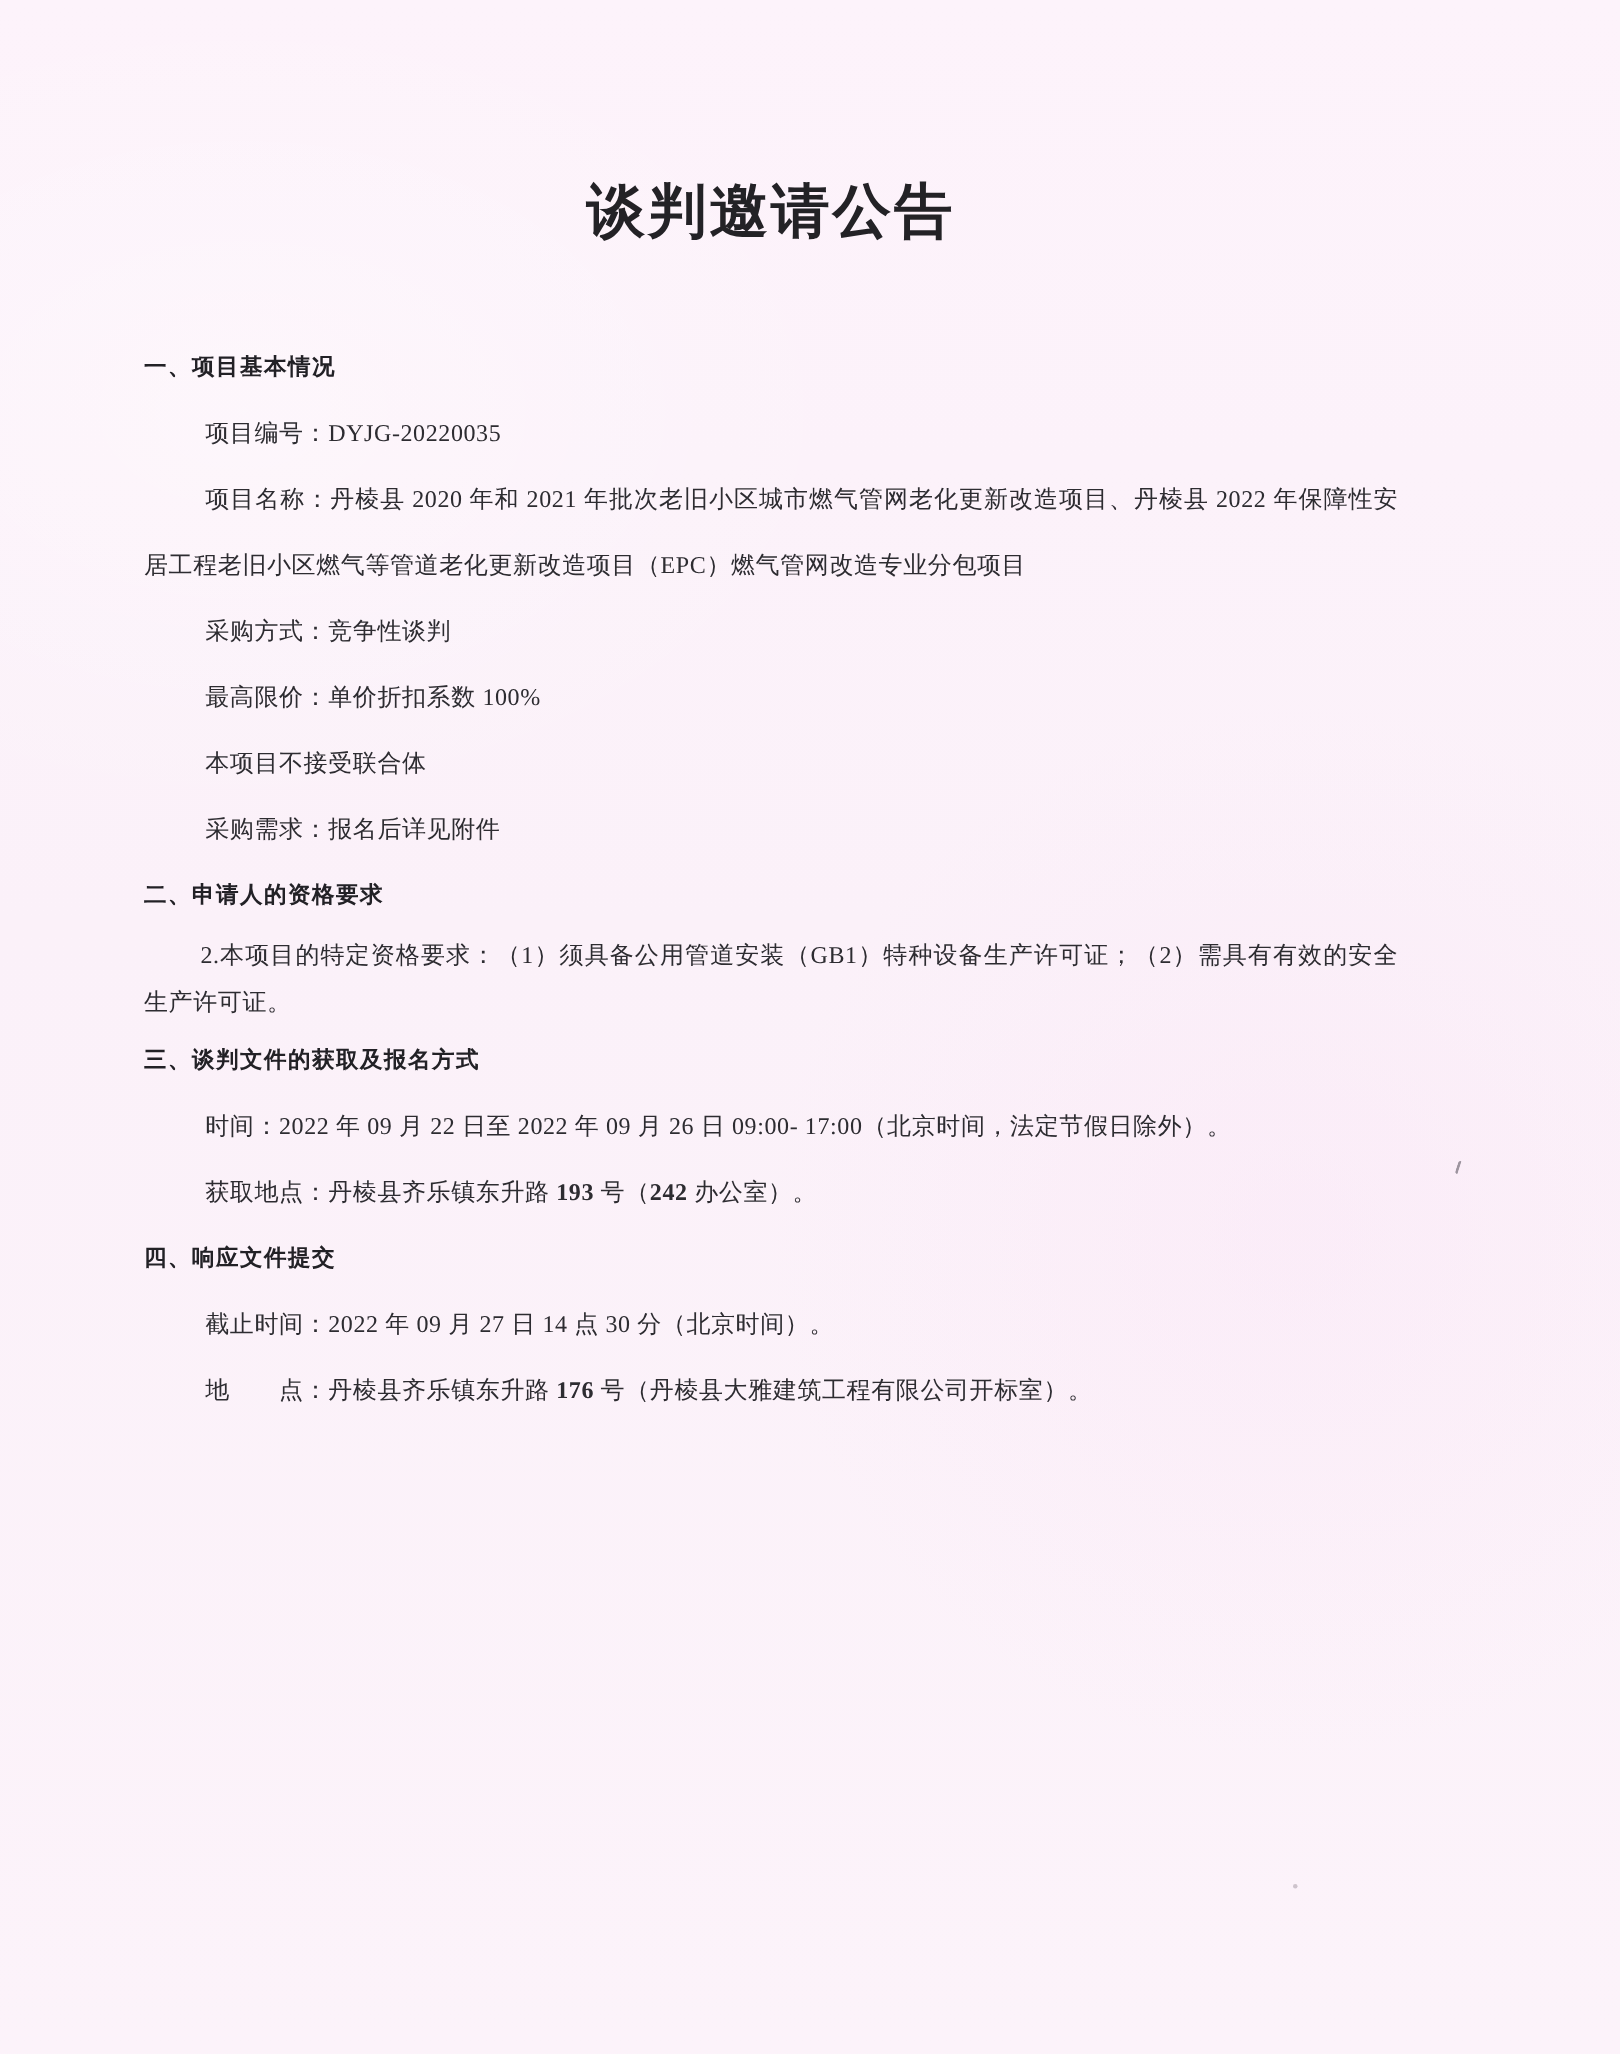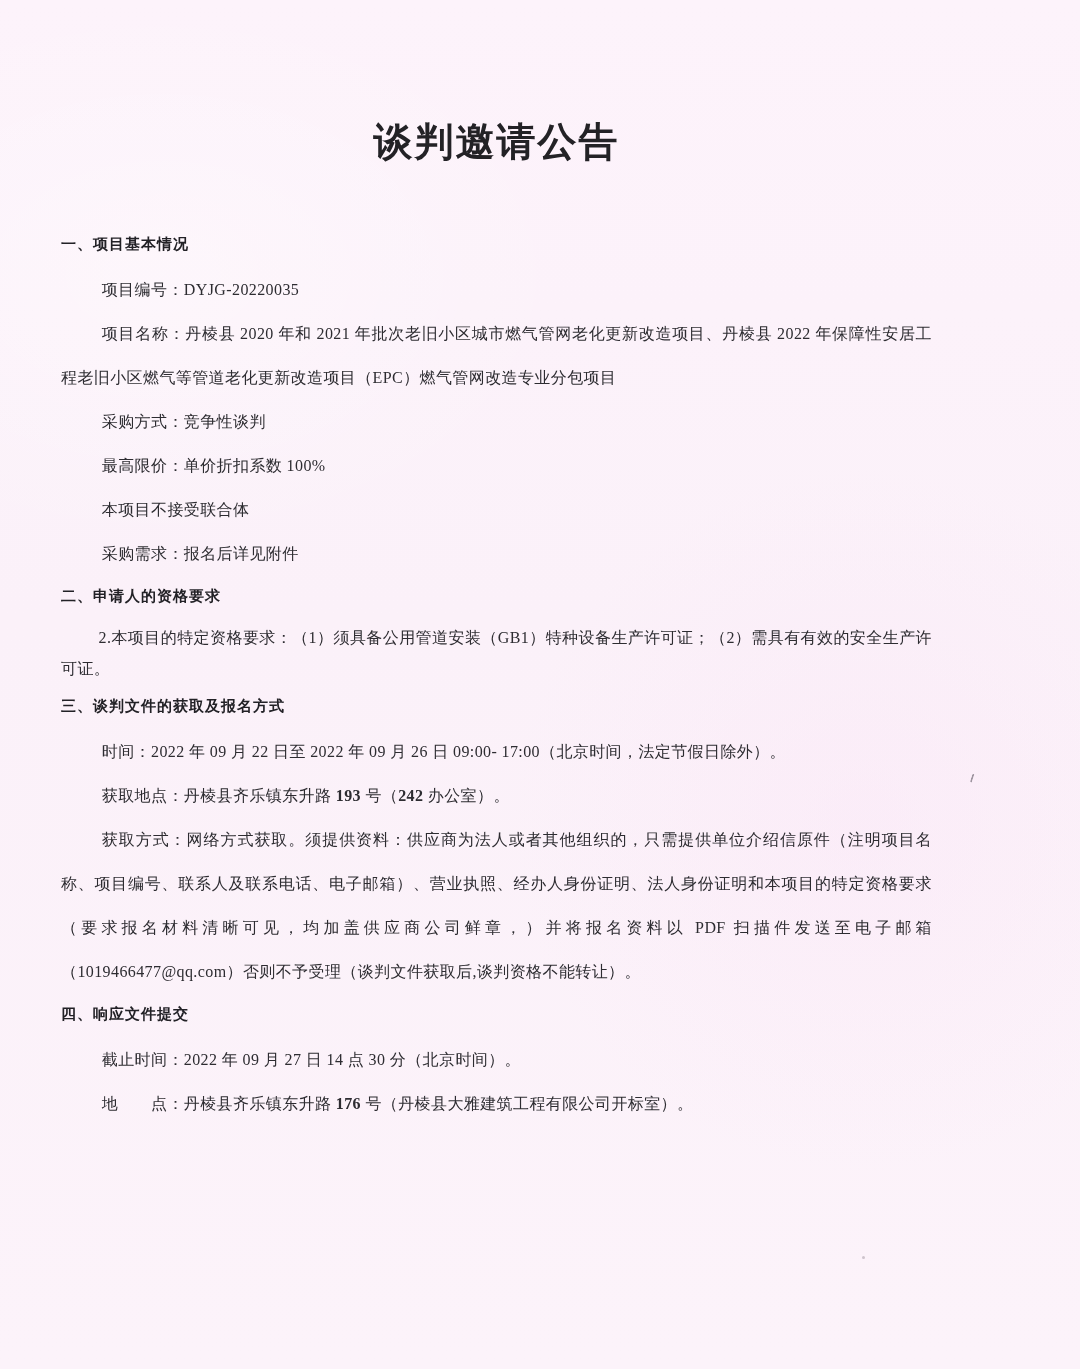--- a/index.html
+++ b/index.html
@@ -10,21 +10,21 @@
     width: 1080px;
     height: 1369px;
     overflow: hidden;
     background: #fdf4fb;
   }
   .page {
     position: relative;
     width: 1080px;
     height: 1369px;
     box-sizing: border-box;
-    padding: 112px 148px 30px 61px;
+    padding: 112px 148px 30px 96px;
     background:
       radial-gradient(ellipse 600px 400px at 15% 20%, rgba(255,255,255,0.35), rgba(255,255,255,0) 70%),
       radial-gradient(ellipse 500px 500px at 80% 60%, rgba(250,230,246,0.45), rgba(250,230,246,0) 70%),
       linear-gradient(180deg, #fdf3fb 0%, #fbf1f9 45%, #fcf3fa 100%);
     color: #2b2a2e;
     font-family: "Liberation Serif", "DejaVu Serif", serif;
   }
   .title {
     margin: 0 0 52px 0;
     font-size: 39px;
@@ -105,21 +105,20 @@
 
   <section>
     <h2 class="sec-h">二、申请人的资格要求</h2>
     <p class="para para-tight"><span>2.本项目的特定资格要求：（1）须具备公用管道安装（GB1）特种设备生产许可证；（2）需具有有效的安全生产许可证。</span></p>
   </section>
 
   <section>
     <h2 class="sec-h">三、谈判文件的获取及报名方式</h2>
     <p class="para"><span>时间：2022 年 09 月 22 日至 2022 年 09 月 26 日 09:00- 17:00（北京时间，法定节假日除外）。</span></p>
     <p class="para"><span>获取地点：丹棱县齐乐镇东升路 </span><span class="b">193</span><span> 号（</span><span class="b">242</span><span> 办公室）。</span></p>
-    <p class="para"><span>获取方式：网络方式获取。须提供资料：供应商为法人或者其他组织的，只需提供单位介绍信原件（注明项目名称、项目编号、联系人及联系电话、电子邮箱）、营业执照、经办人身份证明、法人身份证明和本项目的特定资格要求（要求报名材料清晰可见，均加盖供应商公司鲜章，）并将报名资料以 PDF 扫描件发送至电子邮箱（1019466477@qq.com）否则不予受理（谈判文件获取后,谈判资格不能转让）。</span></p>
   </section>
 
   <section>
     <h2 class="sec-h">四、响应文件提交</h2>
     <p class="para"><span>截止时间：2022 年 09 月 27 日 14 点 30 分（北京时间）。</span></p>
     <p class="para"><span>地　　点：丹棱县齐乐镇东升路 </span><span class="b">176</span><span> 号（丹棱县大雅建筑工程有限公司开标室）。</span></p>
   </section>
 
   <span class="artifact a1"></span>
   <span class="artifact a2"></span>

